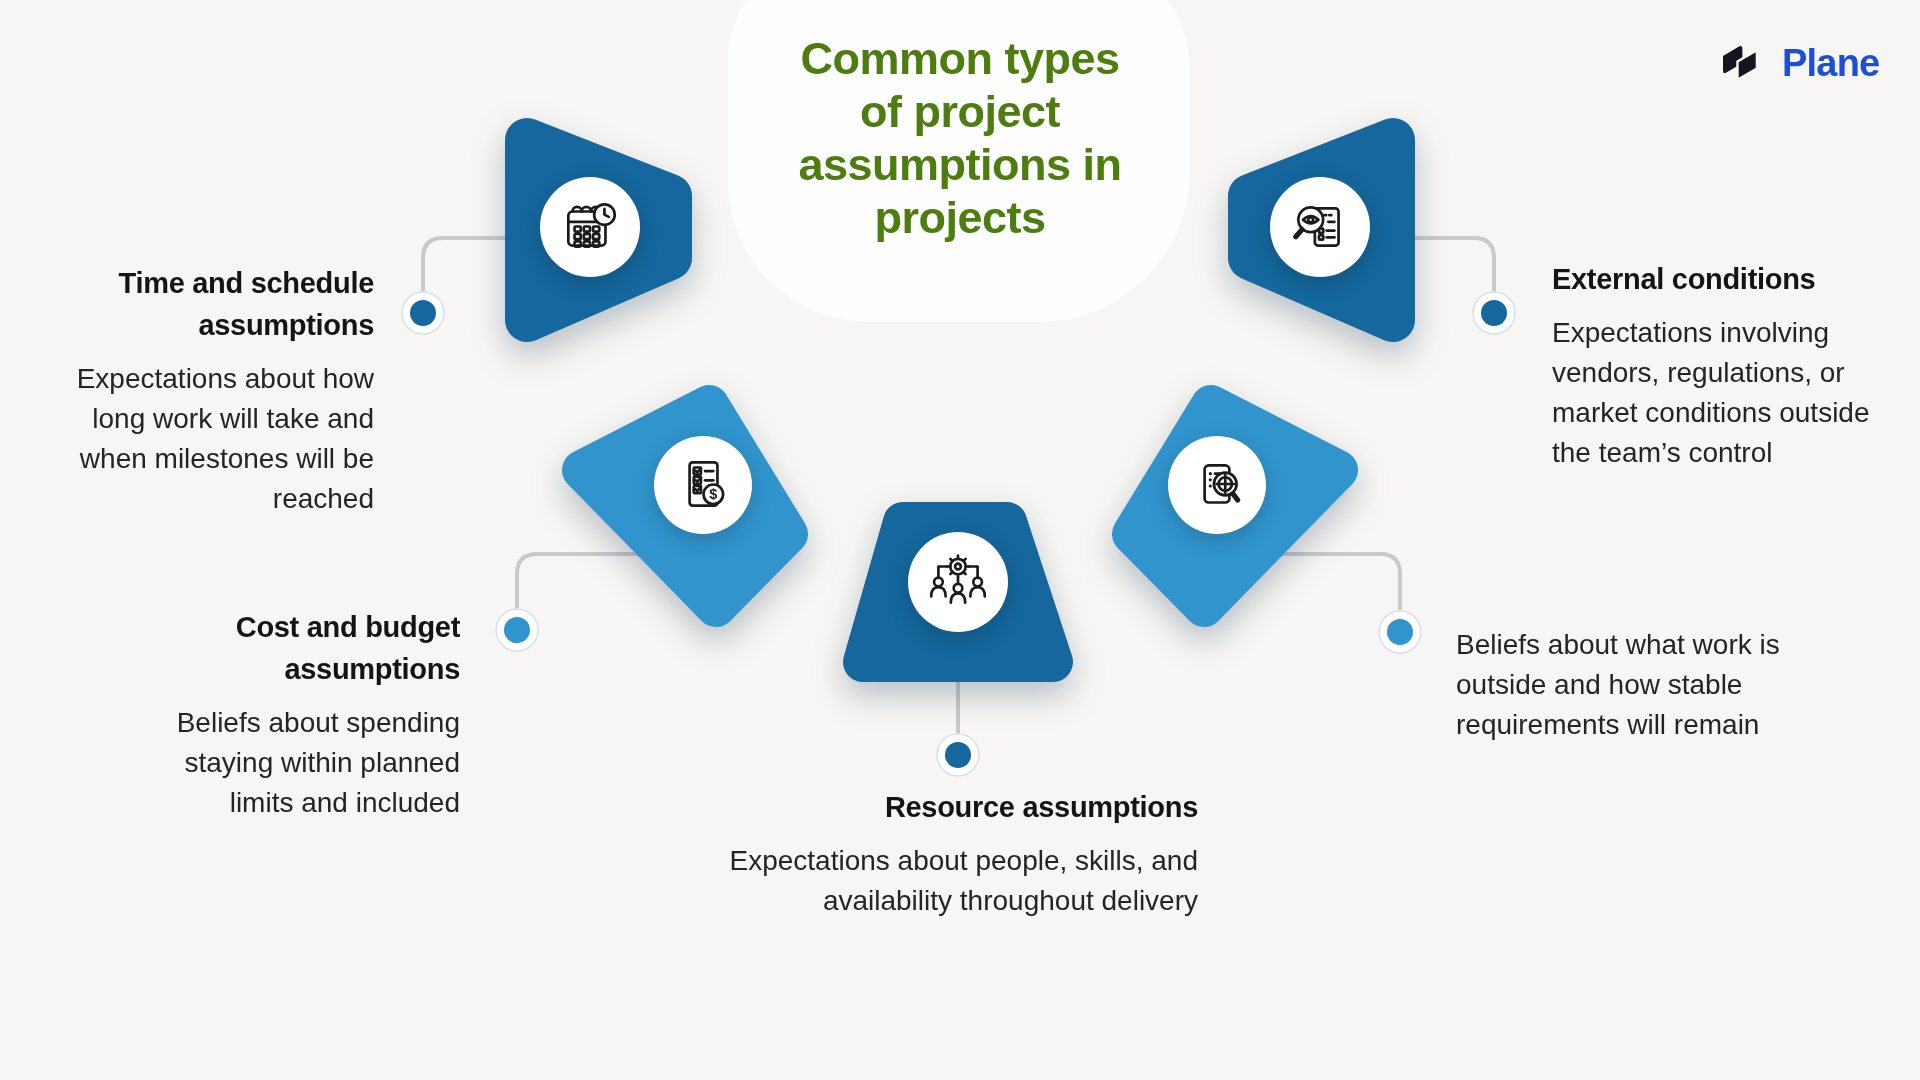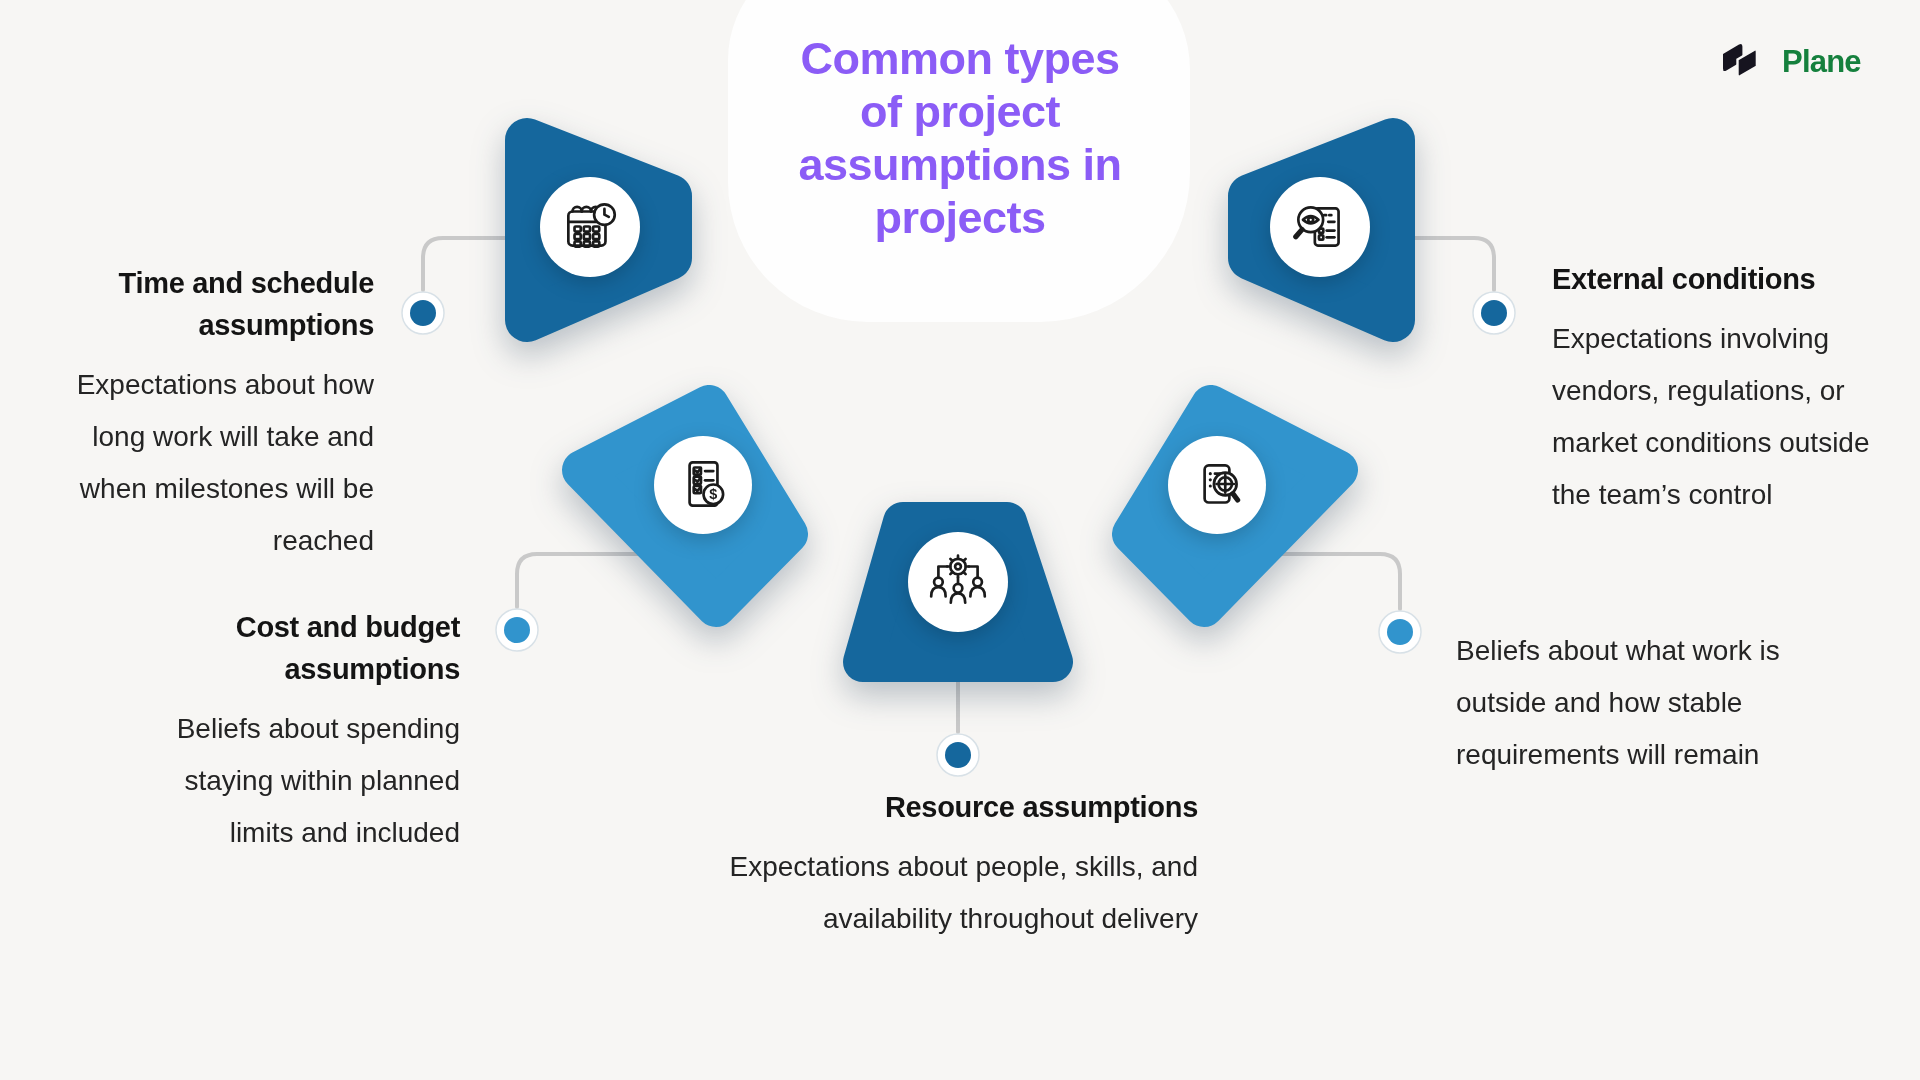--- a/index.html
+++ b/index.html
@@ -9,46 +9,46 @@
 
   
   .title-blob {
     position: absolute; left: 728px; top: -50px; width: 462px; height: 372px;
     background: #fefefe; border-radius: 110px 120px 150px 140px;
     z-index: 1;
   }
   .main-title {
     position: absolute; left: 790px; top: 32px; width: 340px; z-index: 3;
     font-size: 45px; line-height: 53px; font-weight: 600; letter-spacing: -0.5px;
-    text-align: center; color: #8b5cf6;
+    text-align: center; color: #4d7c0f;
   }
 
   
   .logo { position: absolute; left: 1722px; top: 42px; display: flex; align-items: center; gap: 10px; z-index: 3; }
   .logo-mark { width: 50px; height: 40px; }
-  .logo-text { font-size: 31px; font-weight: 700; letter-spacing: -0.8px; color: #15803d; }
+  .logo-text { font-size: 38px; font-weight: 700; letter-spacing: -0.8px; color: #1d4ed8; }
 
   
   .diagram { position: absolute; left: 0; top: 0; width: 1920px; height: 1080px; z-index: 2; }
   .shape { filter: drop-shadow(0 14px 16px rgba(30, 55, 80, 0.28)); }
   .node-circle { filter: drop-shadow(0 6px 10px rgba(0,0,0,0.18)); }
 
   
   .icon { position: absolute; width: 66px; height: 66px; z-index: 4; color: #1b1b1b; }
   .icon svg { width: 100%; height: 100%; }
   .icon-time     { left: 557px; top: 194px; }
   .icon-external { left: 1287px; top: 194px; }
   .icon-cost     { left: 670px; top: 452px; }
   .icon-scope    { left: 1184px; top: 452px; }
   .icon-resource { left: 925px; top: 549px; }
 
   
   .block { position: absolute; z-index: 3; }
   .block h2 { font-size: 29px; line-height: 42px; font-weight: 600; letter-spacing: -0.3px; color: #141414; }
-  .block p  { font-size: 28px; line-height: 52px; font-weight: 400; color: #242424; margin-top: 13px; }
+  .block p  { font-size: 28px; line-height: 40px; font-weight: 400; color: #242424; margin-top: 13px; }
   .block-time     { left: 24px;   top: 262px; width: 350px; text-align: right; }
   .block-cost     { left: 130px;  top: 606px; width: 330px; text-align: right; }
   .block-resource { left: 718px;  top: 786px; width: 480px; text-align: right; }
   .block-scope    { left: 1456px; top: 612px; width: 372px; text-align: left; }
   .block-external { left: 1552px; top: 258px; width: 362px; text-align: left; }
 </style>
 </head>
 <body>
 
 <div class="canvas">

